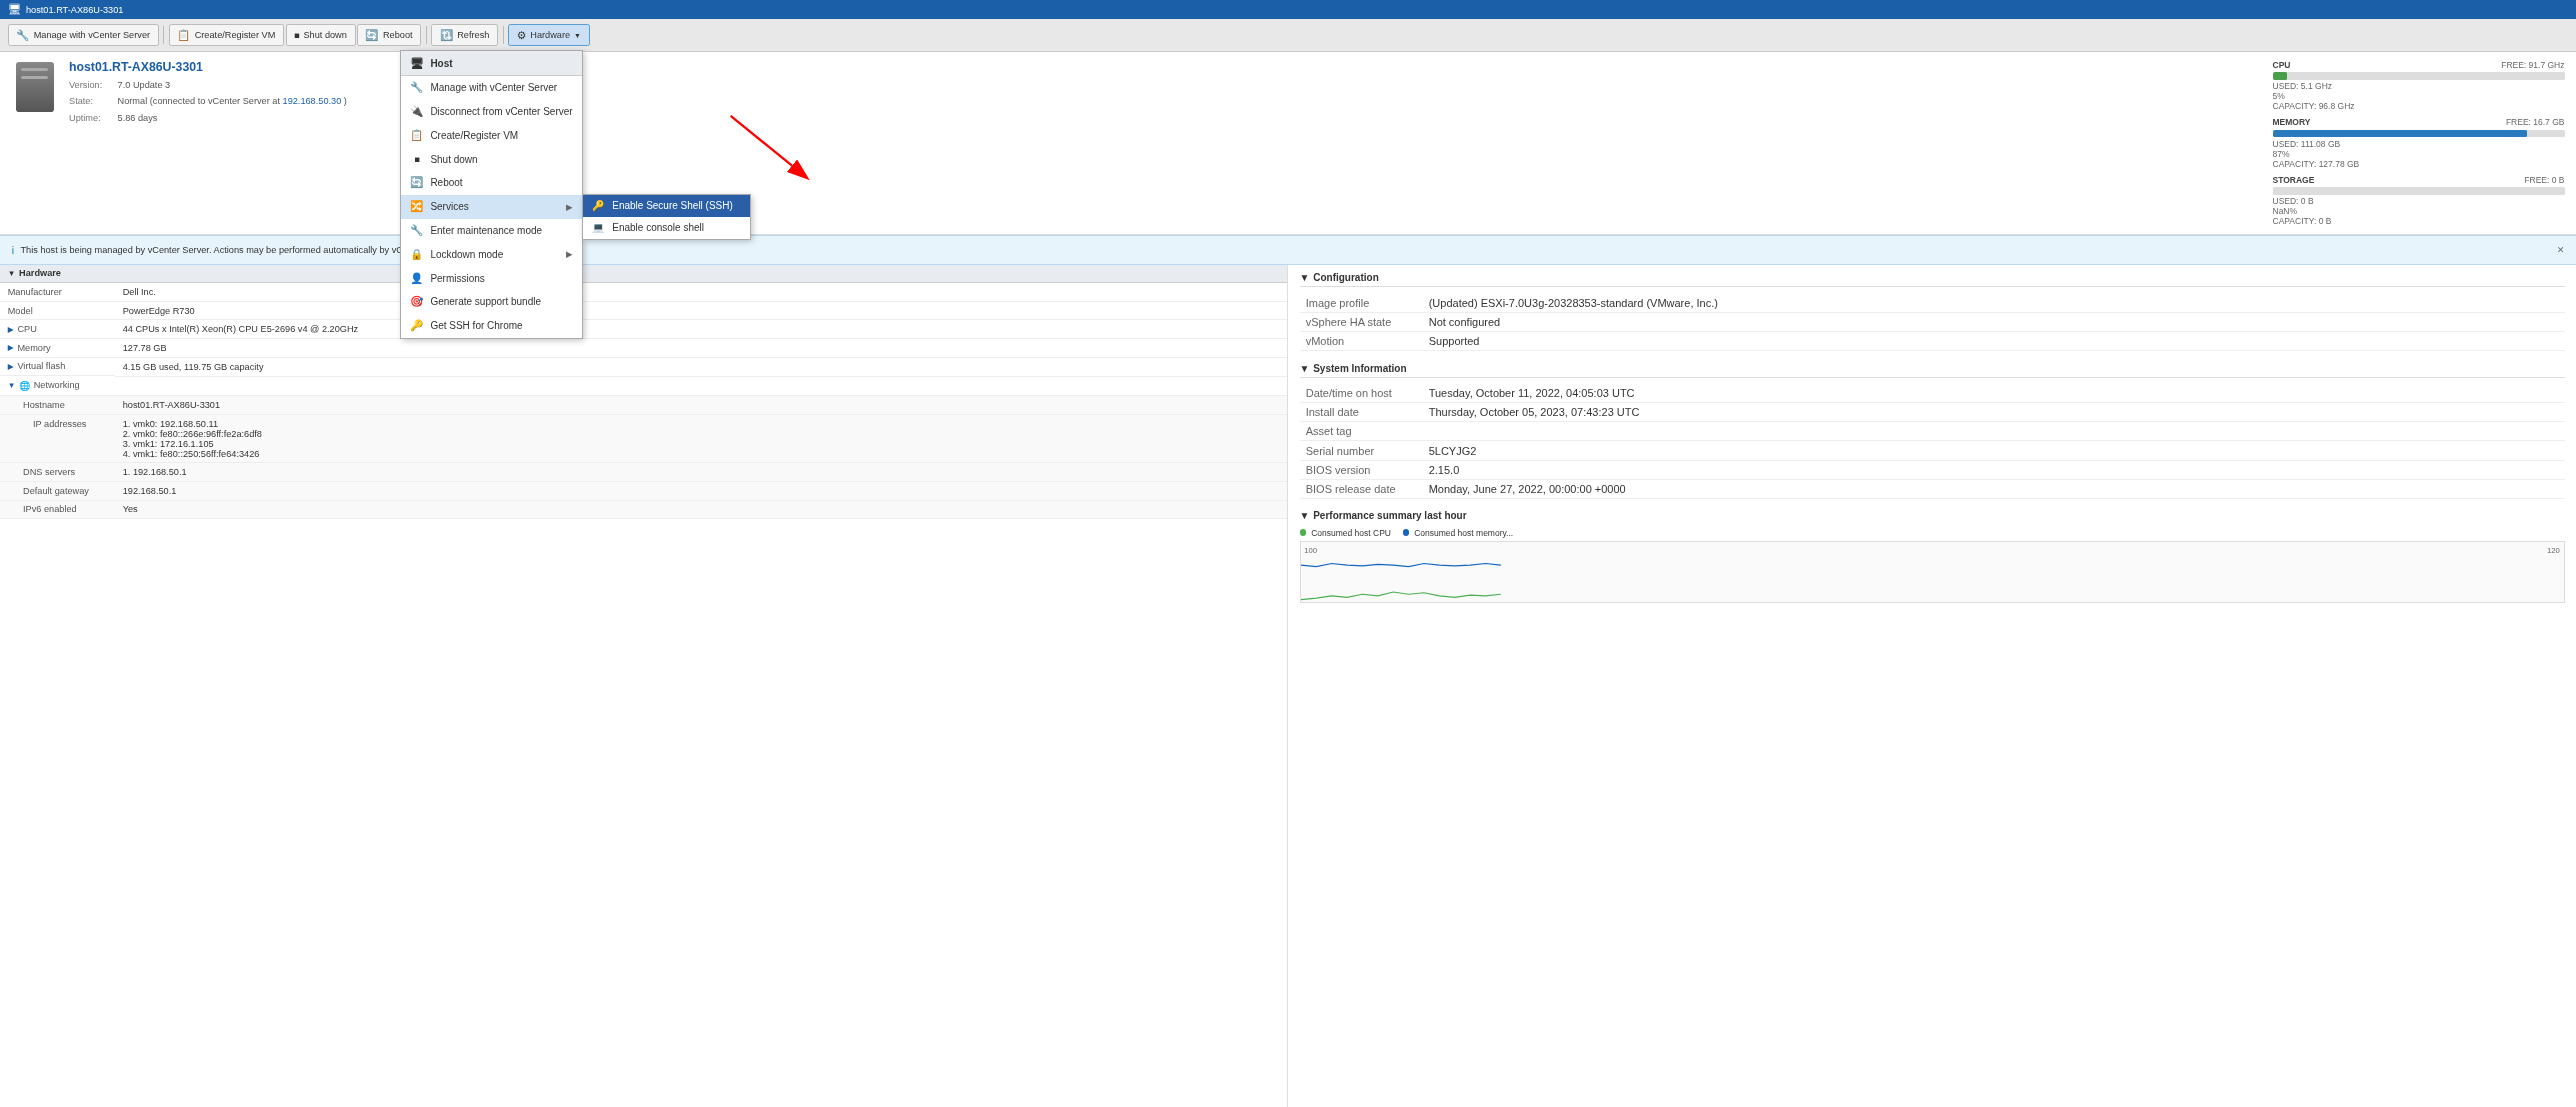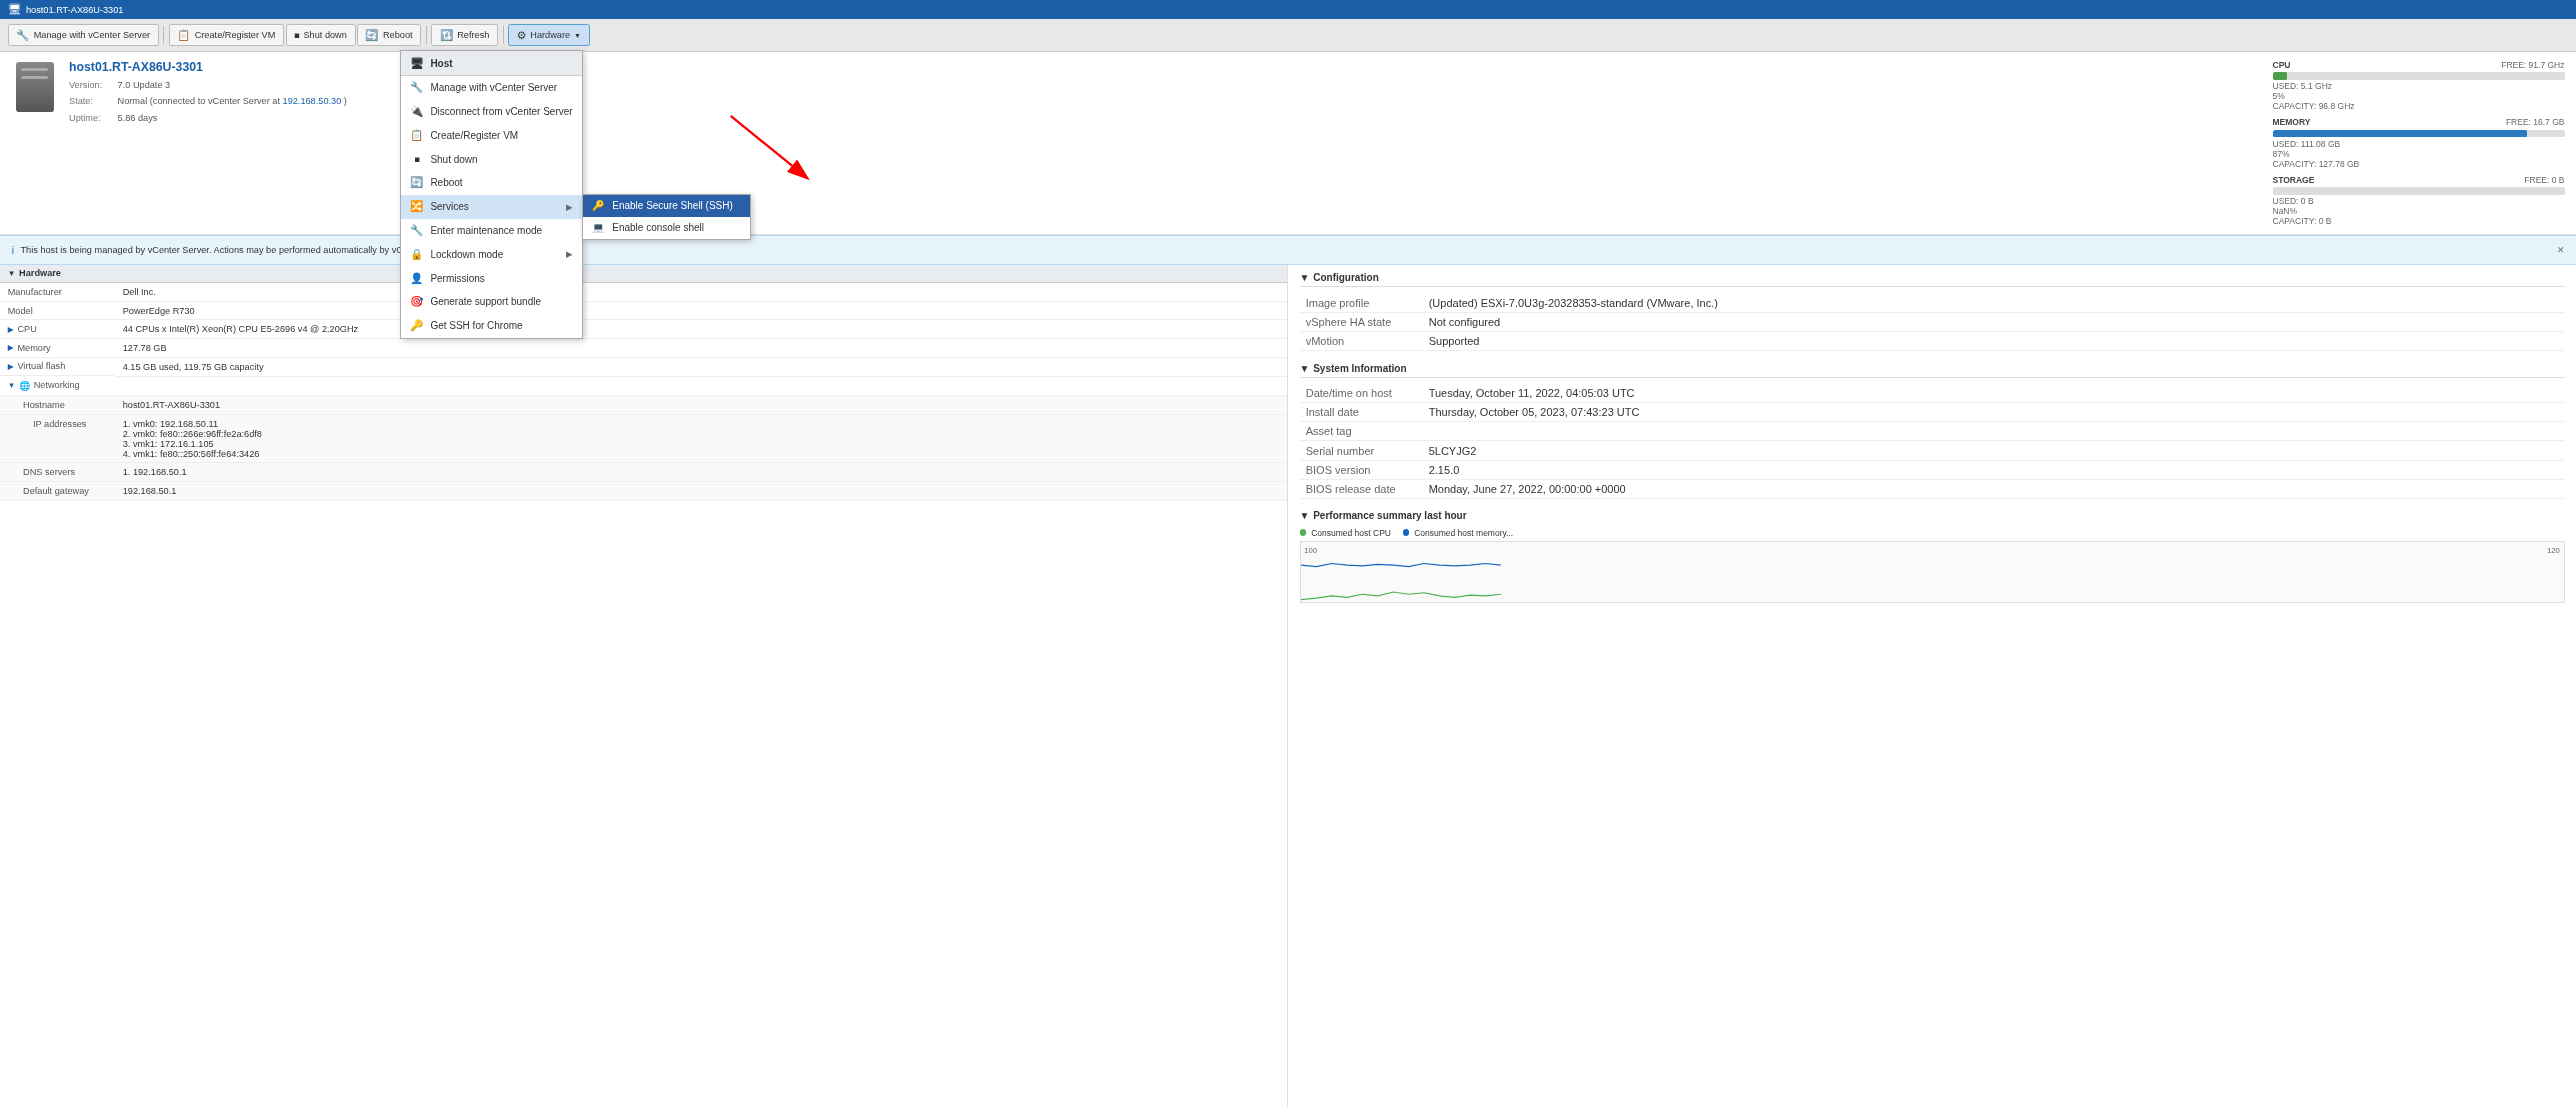--- a/index.html
+++ b/index.html
@@ -491,20 +491,24 @@
 4. vmk1: fe80::250:56ff:fe64:3426</td>
           </tr>
           <tr style="background:#f9f9f9;margin-top:18px;">
             <td style="padding-left:23px;">DNS servers</td>
             <td>1. 192.168.50.1</td>
           </tr>
           <tr style="background:#f9f9f9;">
             <td style="padding-left:23px;">Default gateway</td>
             <td>192.168.50.1</td>
           </tr>
+          <tr style="background:#f9f9f9;">
+            <td style="padding-left:23px;">IPv6 enabled</td>
+            <td>Yes</td>
+          </tr>
         </tbody>
       </table>
     </div>
 
     <div class="right-panel">
 
       <div class="config-section">
         <div class="config-title">
           <span>▼</span>
           <span>Configuration</span>

